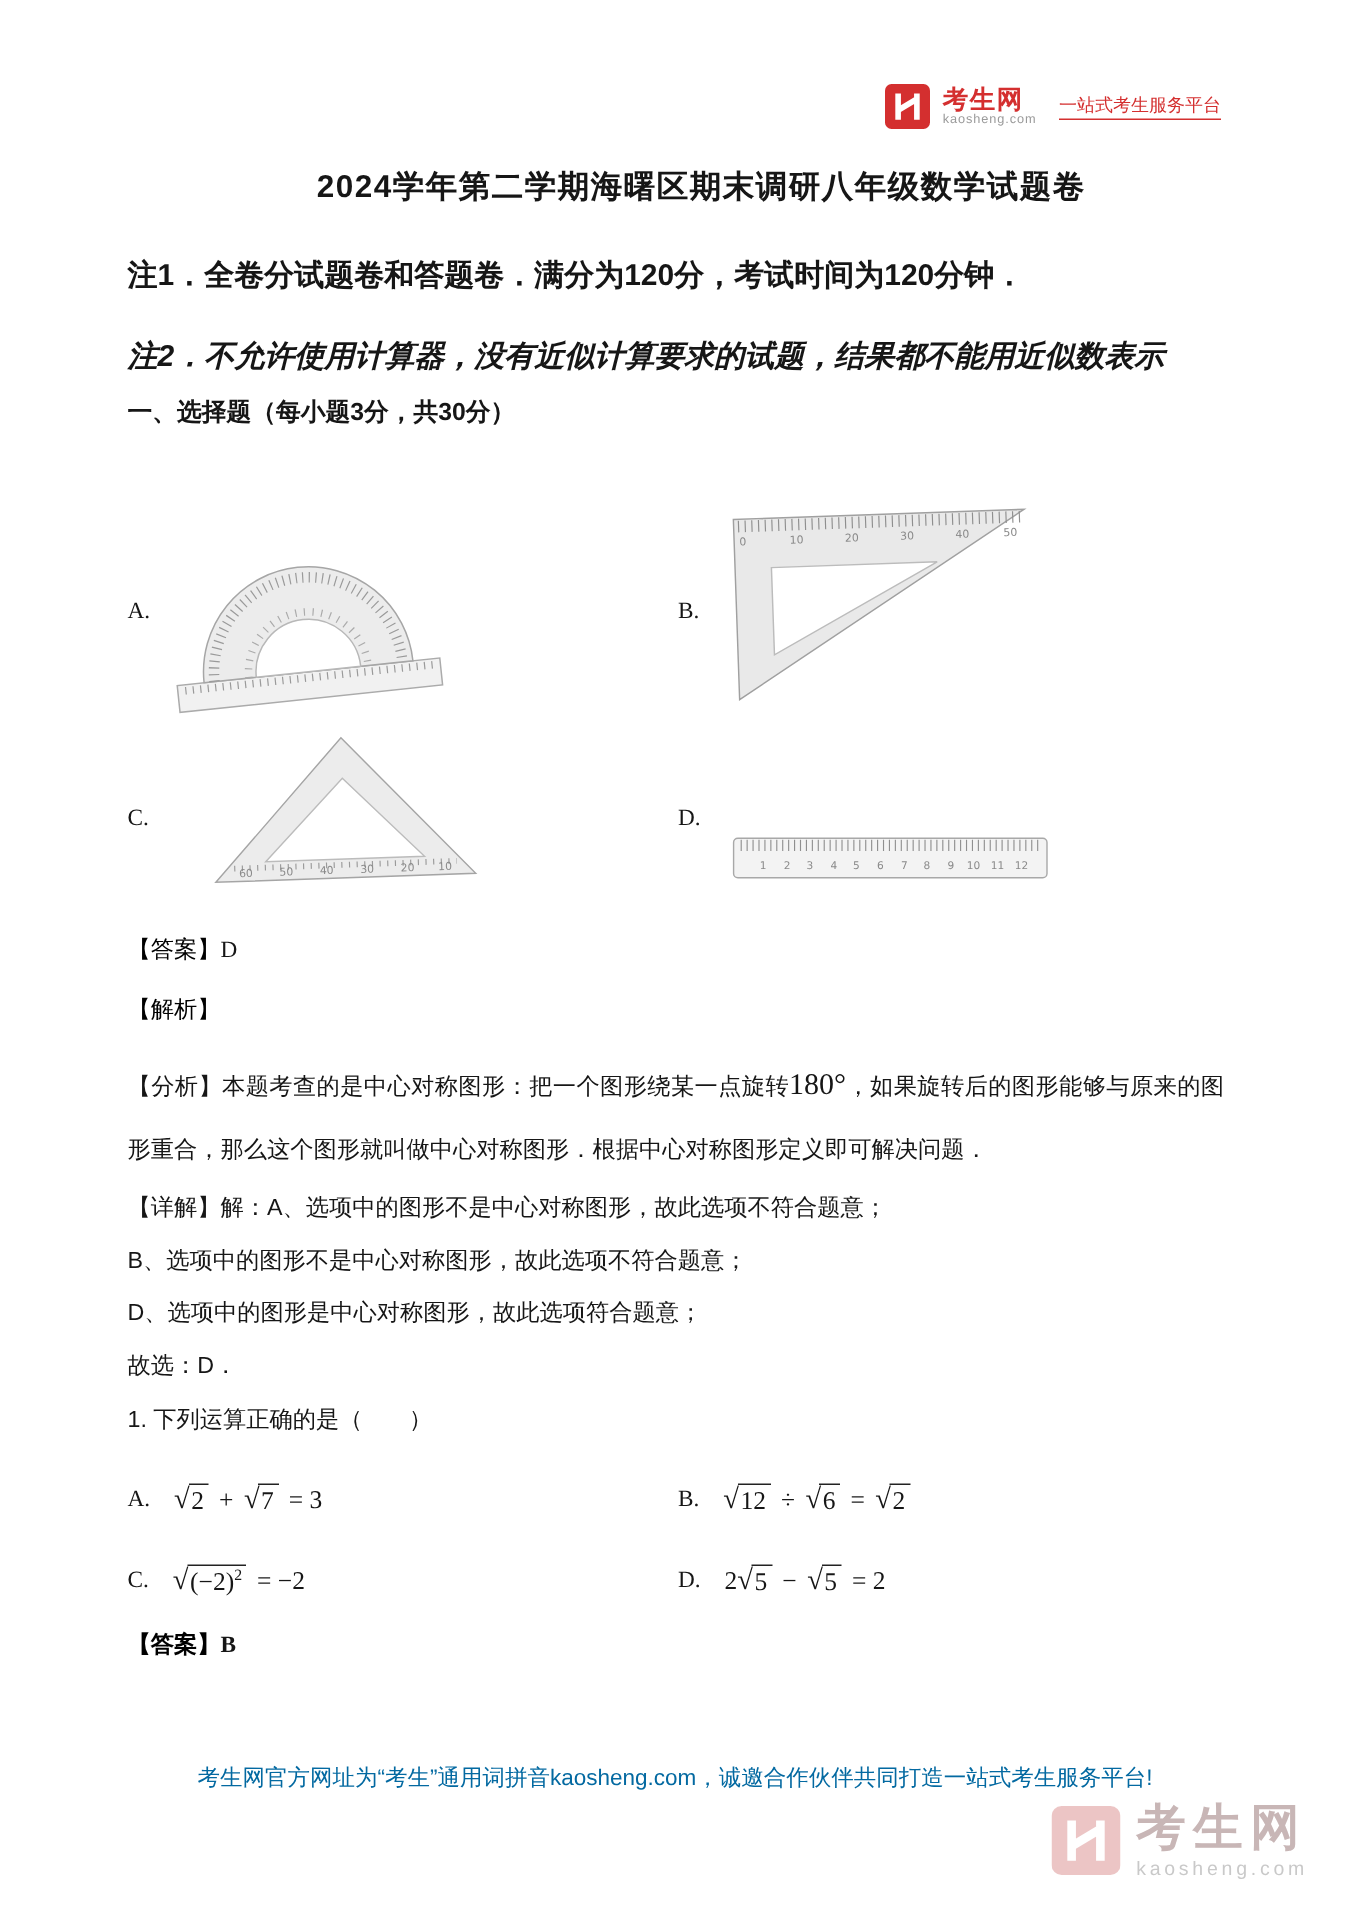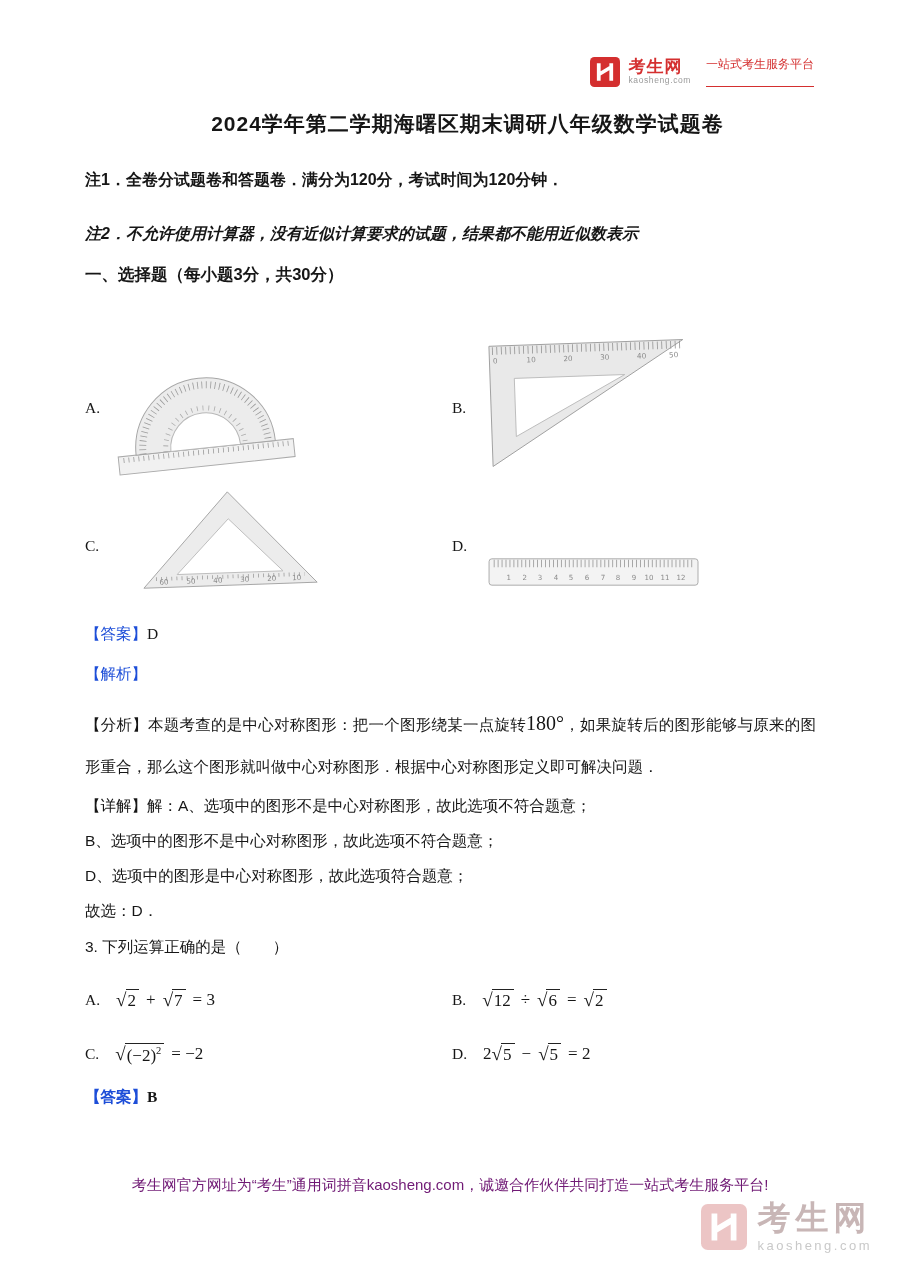--- a/index.html
+++ b/index.html
@@ -1,30 +1,30 @@
 <!DOCTYPE html>
 <html><head>
 <meta charset="utf-8">
 <style>
   html,body{margin:0;padding:0;background:#ffffff;}
   .page{position:relative;width:900px;height:1273px;background:#fff;overflow:hidden;
         font-family:"Liberation Sans",sans-serif;color:#161616;}
   .serif{font-family:"Liberation Serif",serif;}
-  .blue{color:#1d4ed8;}
+  .blue{color:#000000;}
   .red{color:#d42f2f;}
   
   .logo{position:absolute;top:56px;right:86px;display:flex;align-items:center;gap:9px;}
   .logo-ic{width:30px;height:30px;display:block;}
   .logo-txt{display:flex;flex-direction:column;line-height:1.05;}
   .logo-brand{font-size:17px;font-weight:bold;letter-spacing:1px;}
   .logo-dom{font-size:8.5px;color:#9a9a9a;letter-spacing:.6px;}
-  .logo-tag{font-size:12px;margin-left:6px;padding-bottom:13px;border-bottom:1px solid #d42f2f;}
+  .logo-tag{font-size:12px;margin-left:6px;padding-bottom:0;border-bottom:1px solid #d42f2f;}
   
   .title{position:absolute;top:110px;left:0;right:0;text-align:center;font-size:21px;font-weight:bold;letter-spacing:1px;padding-left:35px;}
-  .note{position:absolute;left:85px;width:740px;font-size:16px;font-weight:bold;}
+  .note{position:absolute;left:85px;width:740px;font-size:20px;font-weight:bold;}
   .n1{top:170px;} .n2{top:224px;font-style:italic;}
   .sect{position:absolute;top:264px;left:85px;font-size:16.5px;font-weight:bold;}
   .q1stem{position:absolute;top:317px;left:85px;font-size:15.5px;}
   
   .figs{position:absolute;top:337px;left:85px;width:731px;height:262px;}
   .figs .olabel{position:absolute;font-size:15.5px;}
   .la{left:0;top:62px;} .lb{left:367px;top:62px;} .lc{left:0;top:200px;} .ld{left:367px;top:200px;}
   .fa{position:absolute;left:28px;top:34px;transform:rotate(-6deg);}
   .fb{position:absolute;left:400px;top:2px;transform:rotate(-2deg);}
   .fc{position:absolute;left:52px;top:150px;transform:rotate(-2deg);}
@@ -43,21 +43,21 @@
   .qlab{font-family:"Liberation Serif",serif;margin-right:16px;font-size:15.5px;}
   .mexpr{font-family:"Liberation Serif",serif;font-size:17px;display:flex;align-items:center;}
   .rad{display:inline-flex;align-items:flex-start;}
   .rad::before{content:"√";font-size:1.12em;margin-right:-1px;}
   .rnd{border-top:1.3px solid #222;padding:1px 3px 0 2px;}
   .rnd sup{font-size:.62em;vertical-align:super;}
   .op{margin:0 7px;}
   .eq{margin:0 7px;}
   .ans2{margin-top:4px;line-height:24px;font-weight:bold;}
   
-  .footer{position:absolute;top:1176px;left:0;right:0;text-align:center;font-size:15px;color:#701a75;}
+  .footer{position:absolute;top:1176px;left:0;right:0;text-align:center;font-size:15px;color:#0369a1;}
   .wm{position:absolute;top:1200px;right:28px;display:flex;align-items:center;gap:10px;}
   .wm-ic{width:46px;height:46px;display:block;opacity:.85;}
   .wm-txt{display:flex;flex-direction:column;line-height:1.1;}
   .wm-brand{font-size:33px;font-weight:bold;color:#c8b6b6;letter-spacing:5px;}
   .wm-dom{font-size:13px;color:#c9c9c9;letter-spacing:2.5px;margin-top:3px;}
 </style>
 </head>
 <body>
 
 <div class="page">
@@ -151,21 +151,21 @@
       <span class="blue">【解析】</span>
     </div>
     <p class="fenxi">
       <span>【分析】本题考查的是中心对称图形：把一个图形绕某一点旋转</span><span class="mnum">180°</span><span>，如果旋转后的图形能够与原来的图形重合，那么这个图形就叫做中心对称图形．根据中心对称图形定义即可解决问题．</span>
     </p>
     <div class="xj">【详解】解：A、选项中的图形不是中心对称图形，故此选项不符合题意；</div>
     <div class="xj">B、选项中的图形不是中心对称图形，故此选项不符合题意；</div>
     <div class="xj">D、选项中的图形是中心对称图形，故此选项符合题意；</div>
     <div class="xj">故选：D．</div>
 
-    <div class="q2stem">3. 下列运算正确的是（　　）</div>
+    <div class="q2stem">1. 下列运算正确的是（　　）</div>
 
     <div class="q2grid">
       <div class="q2opt">
         <span class="qlab">A.</span>
         <span class="mexpr">
           <span class="rad">
               <span class="rnd">2</span>
             </span>
             <span class="op">+</span>
             <span class="rad">

